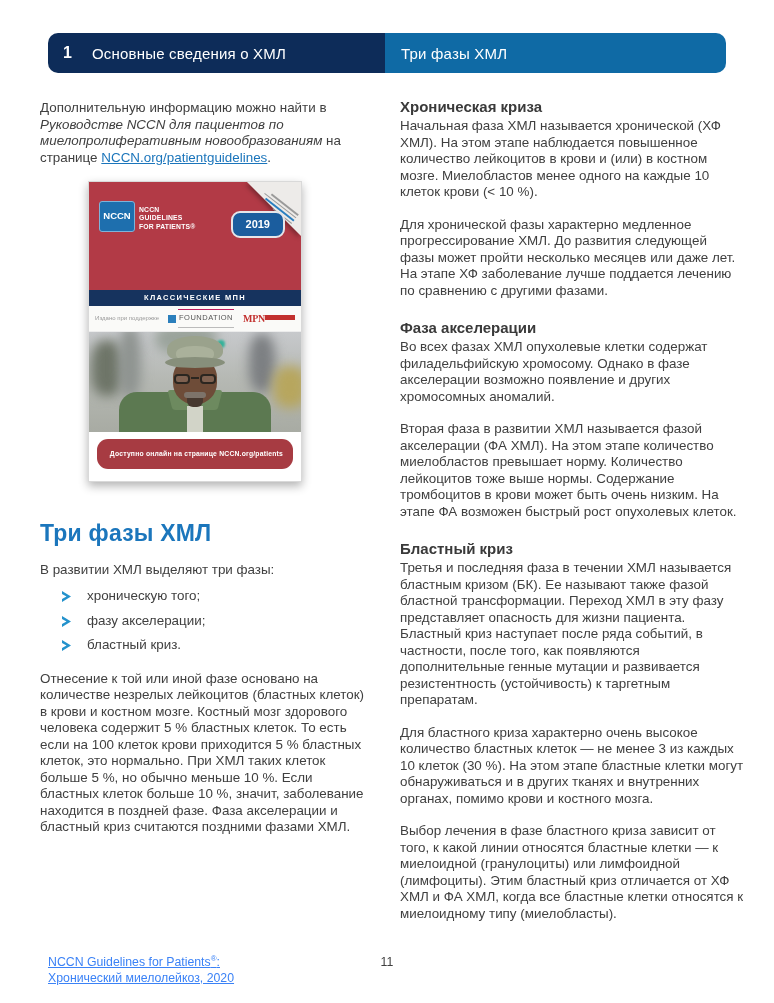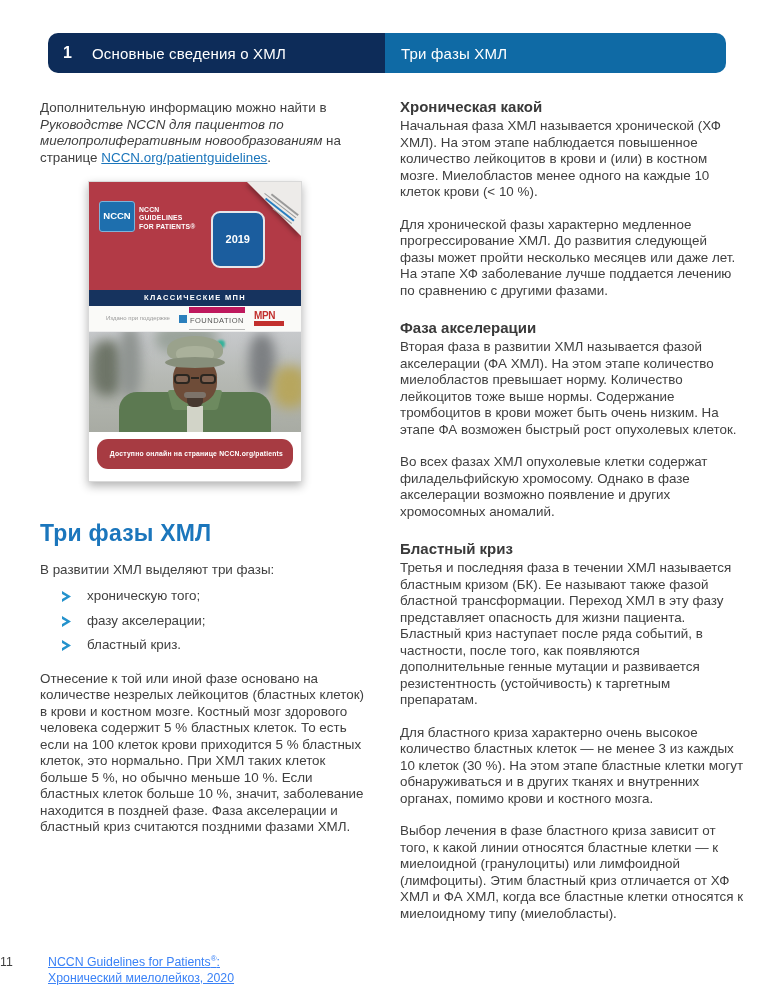--- a/index.html
+++ b/index.html
@@ -20,36 +20,36 @@
   .intro { }
   .intro i { font-style:italic; }
   .intro a { color:#1b75bb; text-decoration:underline; cursor:pointer; }
 
   
   .cover { width:214px; margin:15px 0 0 48px; background:#fff; border:1px solid #d9d9d9; box-shadow:0 4px 9px rgba(0,0,0,.3); }
   .cover-red { position:relative; height:108px; background:#b23a46; overflow:hidden; }
   .nccn-logo { position:absolute; top:19px; left:10px; display:flex; align-items:center; }
   .nccn-box { width:36px; height:31px; background:#1e6fae; border:1px solid #7fb3d9; border-radius:3px; color:#fff; font-weight:bold; font-size:9.5px; display:flex; align-items:center; justify-content:center; }
   .nccn-text { color:#fff; font-size:6.8px; font-weight:bold; line-height:8.2px; margin-left:4px; margin-top:4px; letter-spacing:.2px; }
-  .year-badge { position:absolute; top:29px; right:36px; background:#1b5d9e; border:2px solid #e6e6ea; border-radius:9px; color:#fff; font-weight:bold; font-size:11px; padding:18px 13px; }
+  .year-badge { position:absolute; top:29px; right:16px; background:#1b5d9e; border:2px solid #e6e6ea; border-radius:9px; color:#fff; font-weight:bold; font-size:11px; padding:3px 13px; }
   .corner-fold { position:absolute; top:0; right:0; width:0; height:0; border-top:54px solid #edebe9; border-left:54px solid transparent; filter:drop-shadow(-2px 2px 2px rgba(0,0,0,.3)); }
   .fold-lines { position:absolute; top:15px; right:1px; width:46px; transform:rotate(38deg); }
   .fold-lines span { display:block; height:1.5px; margin:2px 0 2px auto; background:#9a9a9a; }
   .fold-lines span:nth-child(1){ width:34px; }
   .fold-lines span:nth-child(2){ width:40px; }
   .fold-lines span:nth-child(3){ width:36px; background:#2a7fc1; }
   .fold-lines span:nth-child(4){ width:24px; }
   .cover-title { margin-top:58px; text-align:center; color:#fff; font-size:17.5px; line-height:20px; }
   .classic-band { height:16px; background:#16335e; color:#fff; font-size:7.5px; font-weight:bold; letter-spacing:1.3px; text-align:center; line-height:16px; }
   .sponsor-band { height:26px; background:#fafaf8; display:flex; align-items:center; justify-content:center; gap:9px; border-bottom:1px solid #ececec; }
   .sponsor-label { font-size:6px; color:#9a9a9a; }
   .found-logo { display:flex; align-items:center; gap:2px; }
   .found-box { width:8px; height:8px; background:#2b7fbc; }
-  .found-text { font-size:7.5px; color:#555; letter-spacing:.5px; border-top:6px solid #be185d; border-bottom:1px solid #bbb; padding:0 1px; }
-  .mpn-logo { display:flex; flex-direction:column; align-items:flex-start; }
+  .found-text { font-size:7.5px; color:#555; letter-spacing:.5px; border-top:1px solid #be185d; border-bottom:1px solid #bbb; padding:0 1px; }
+  .mpn-logo { display:flex; flex-direction:row; align-items:flex-start;font-family:Liberation Serif, serif; }
   .mpn-text { color:#c2302e; font-weight:bold; font-size:10px; line-height:9px; letter-spacing:-.3px; }
   .mpn-bar { width:30px; height:5px; background:#c2302e; margin-top:1px; }
 
   
   .photo { position:relative; height:100px; overflow:hidden; background:linear-gradient(180deg,#c7c9cc 0%,#b6b9b4 45%,#a8aba3 100%); }
   .blob { position:absolute; filter:blur(6px); border-radius:40%; }
   .b1 { left:2px; top:8px; width:32px; height:56px; background:#6e7568; }
   .b2 { left:30px; top:-6px; width:22px; height:72px; background:#8e9390; }
   .b3 { right:26px; top:2px; width:26px; height:58px; background:#7c7f82; }
   .b4 { right:-6px; top:34px; width:34px; height:42px; background:#b7a65e; }
@@ -84,21 +84,21 @@
   .left-para { margin-top:17px; }
 
   
   .right-col h3 { font-size:15px; line-height:17px; font-weight:bold; color:#3a3a3a; margin:20px 0 3px; }
   .right-col .rsection:first-child h3 { margin-top:0; }
   .right-col p { margin:0 0 16px; }
 
   
   .footer-cite { position:absolute; left:48px; top:951px; font-size:12.3px; line-height:15.5px; color:#3b82f6;text-decoration:underline; }
   .footer-cite sup { font-size:8px; }
-  .page-num { position:absolute; left:0; right:0; top:955px; text-align:left; font-size:12.3px; color:#3f3f3f; }
+  .page-num { position:absolute; left:0; right:0; top:955px; text-align:center; font-size:12.3px; color:#3f3f3f; }
 </style>
 </head>
 <body>
 
 <div class="header-bar">
   <div class="header-left">
     <span class="chapnum">1</span>
     <span class="chaptitle">Основные сведения о ХМЛ</span>
   </div>
   <div class="header-right">
@@ -194,28 +194,28 @@
           <polygon points="0,0 9,5.5 0,11 0,8 4.5,5.5 0,3" fill="#2492cc"></polygon>
         </svg>
       <span>бластный криз.</span>
     </li>
   </ul>
   <p class="left-para">Отнесение к той или иной фазе основано на количестве незрелых лейкоцитов (бластных клеток) в крови и костном мозге. Костный мозг здорового человека содержит 5 % бластных клеток. То есть если на 100 клеток крови приходится 5 % бластных клеток, это нормально. При ХМЛ таких клеток больше 5 %, но обычно меньше 10 %. Если бластных клеток больше 10 %, значит, заболевание находится в поздней фазе. Фаза акселерации и бластный криз считаются поздними фазами ХМЛ.</p>
 </div>
 
 <div class="right-col">
   <div class="rsection">
-    <h3>Хроническая какой</h3>
+    <h3>Хроническая криза</h3>
     <p>Начальная фаза ХМЛ называется хронической (ХФ ХМЛ). На этом этапе наблюдается повышенное количество лейкоцитов в крови и (или) в костном мозге. Миелобластов менее одного на каждые 10 клеток крови (&lt; 10 %).</p>
     <p>Для хронической фазы характерно медленное прогрессирование ХМЛ. До развития следующей фазы может пройти несколько месяцев или даже лет. На этапе ХФ заболевание лучше поддается лечению по сравнению с другими фазами.</p>
   </div>
   <div class="rsection">
     <h3>Фаза акселерации</h3>
+    <p>Во всех фазах ХМЛ опухолевые клетки содержат филадельфийскую хромосому. Однако в фазе акселерации возможно появление и других хромосомных аномалий.</p>
     <p>Вторая фаза в развитии ХМЛ называется фазой акселерации (ФА ХМЛ). На этом этапе количество миелобластов превышает норму. Количество лейкоцитов тоже выше нормы. Содержание тромбоцитов в крови может быть очень низким. На этапе ФА возможен быстрый рост опухолевых клеток.</p>
-    <p>Во всех фазах ХМЛ опухолевые клетки содержат филадельфийскую хромосому. Однако в фазе акселерации возможно появление и других хромосомных аномалий.</p>
   </div>
   <div class="rsection">
     <h3>Бластный криз</h3>
     <p>Третья и последняя фаза в течении ХМЛ называется бластным кризом (БК). Ее называют также фазой бластной трансформации. Переход ХМЛ в эту фазу представляет опасность для жизни пациента. Бластный криз наступает после ряда событий, в частности, после того, как появляются дополнительные генные мутации и развивается резистентность (устойчивость) к таргетным препаратам.</p>
     <p>Для бластного криза характерно очень высокое количество бластных клеток — не менее 3 из каждых 10 клеток (30 %). На этом этапе бластные клетки могут обнаруживаться и в других тканях и внутренних органах, помимо крови и костного мозга.</p>
     <p>Выбор лечения в фазе бластного криза зависит от того, к какой линии относятся бластные клетки — к миелоидной (гранулоциты) или лимфоидной (лимфоциты). Этим бластный криз отличается от ХФ ХМЛ и ФА ХМЛ, когда все бластные клетки относятся к миелоидному типу (миелобласты).</p>
   </div>
 </div>
 
 <div class="footer-cite">

